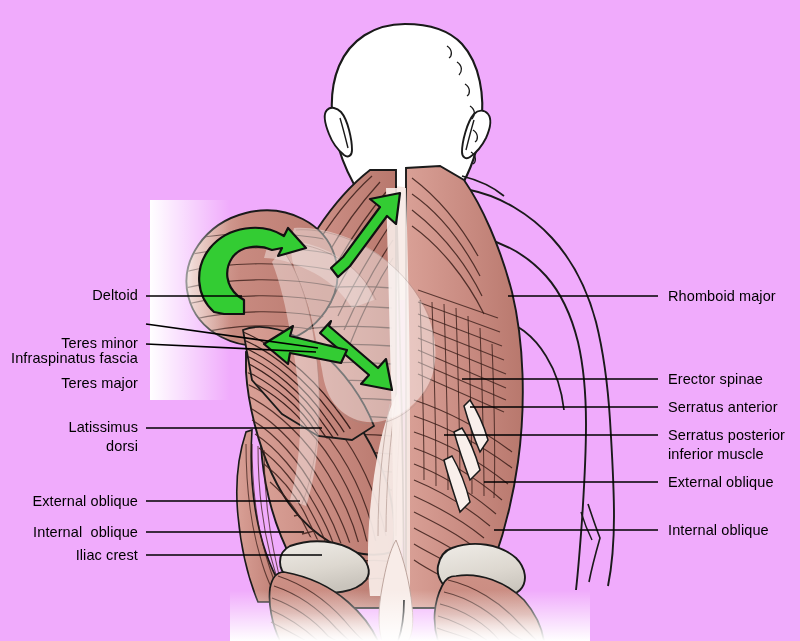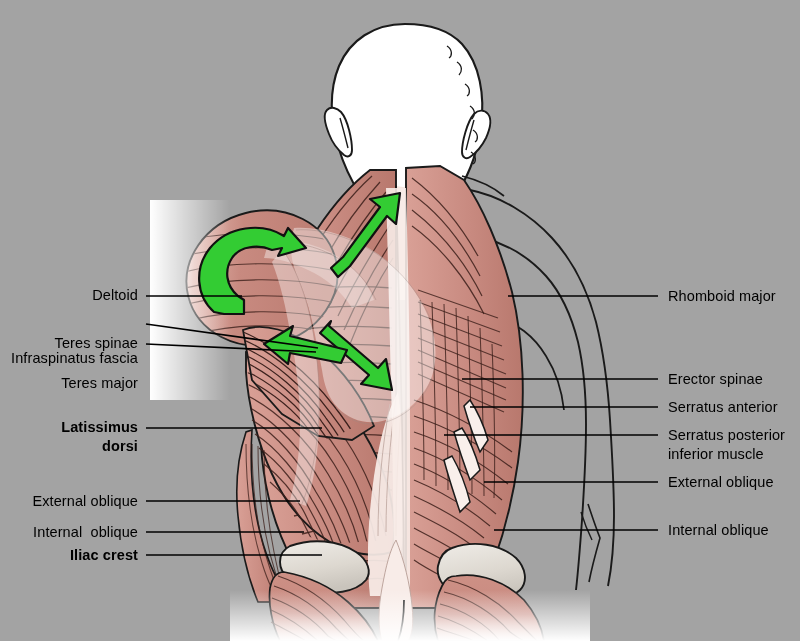--- a/index.html
+++ b/index.html
@@ -8,21 +8,21 @@
     padding: 0;
     background: #ffffff;
   }
   body {
     font-family: "Liberation Sans", sans-serif;
   }
   #stage {
     position: relative;
     width: 800px;
     height: 641px;
-    background: #a3a3a3;
+    background: #f0abfc;
     overflow: hidden;
   }
   #stage svg {
     position: absolute;
     top: 0;
     left: 0;
     width: 800px;
     height: 641px;
     display: block;
   }
@@ -410,27 +410,27 @@
       <line x1="470" y1="407" x2="658" y2="407"></line>
       <line x1="444" y1="435" x2="658" y2="435"></line>
       <line x1="484" y1="482" x2="658" y2="482"></line>
       <line x1="494" y1="530" x2="658" y2="530"></line>
     </g>
   </svg>
 
   <div>
     <div class="lbl right-al" style="left:0px; top:286px; width:138px;">Deltoid</div>
     <div class="lbl right-al" style="left:0px; top:314px; width:138px;margin-top:35px;">Infraspinatus fascia</div>
-    <div class="lbl right-al" style="left:0px; top:334px; width:138px;">Teres spinae</div>
+    <div class="lbl right-al" style="left:0px; top:334px; width:138px;">Teres minor</div>
     <div class="lbl right-al" style="left:0px; top:374px; width:138px;">Teres major</div>
-    <div class="lbl right-al" style="left:0px; top:418px; width:138px;font-weight:bold;">Latissimus
+    <div class="lbl right-al" style="left:0px; top:418px; width:138px;">Latissimus
 dorsi</div>
     <div class="lbl right-al" style="left:0px; top:492px; width:138px;">External oblique</div>
     <div class="lbl right-al" style="left:0px; top:523px; width:138px;">Internal  oblique</div>
-    <div class="lbl right-al" style="left:0px; top:546px; width:138px;font-weight:bold;">Iliac crest</div>
+    <div class="lbl right-al" style="left:0px; top:546px; width:138px;">Iliac crest</div>
   </div>
 
   <div>
     <div class="lbl left-al" style="left:668px; top:287px; width:140px;">Rhomboid major</div>
     <div class="lbl left-al" style="left:668px; top:370px; width:140px;">Erector spinae</div>
     <div class="lbl left-al" style="left:668px; top:398px; width:140px;">Serratus anterior</div>
     <div class="lbl left-al" style="left:668px; top:426px; width:140px;">Serratus posterior
 inferior muscle</div>
     <div class="lbl left-al" style="left:668px; top:473px; width:140px;">External oblique</div>
     <div class="lbl left-al" style="left:668px; top:521px; width:140px;">Internal oblique</div>

